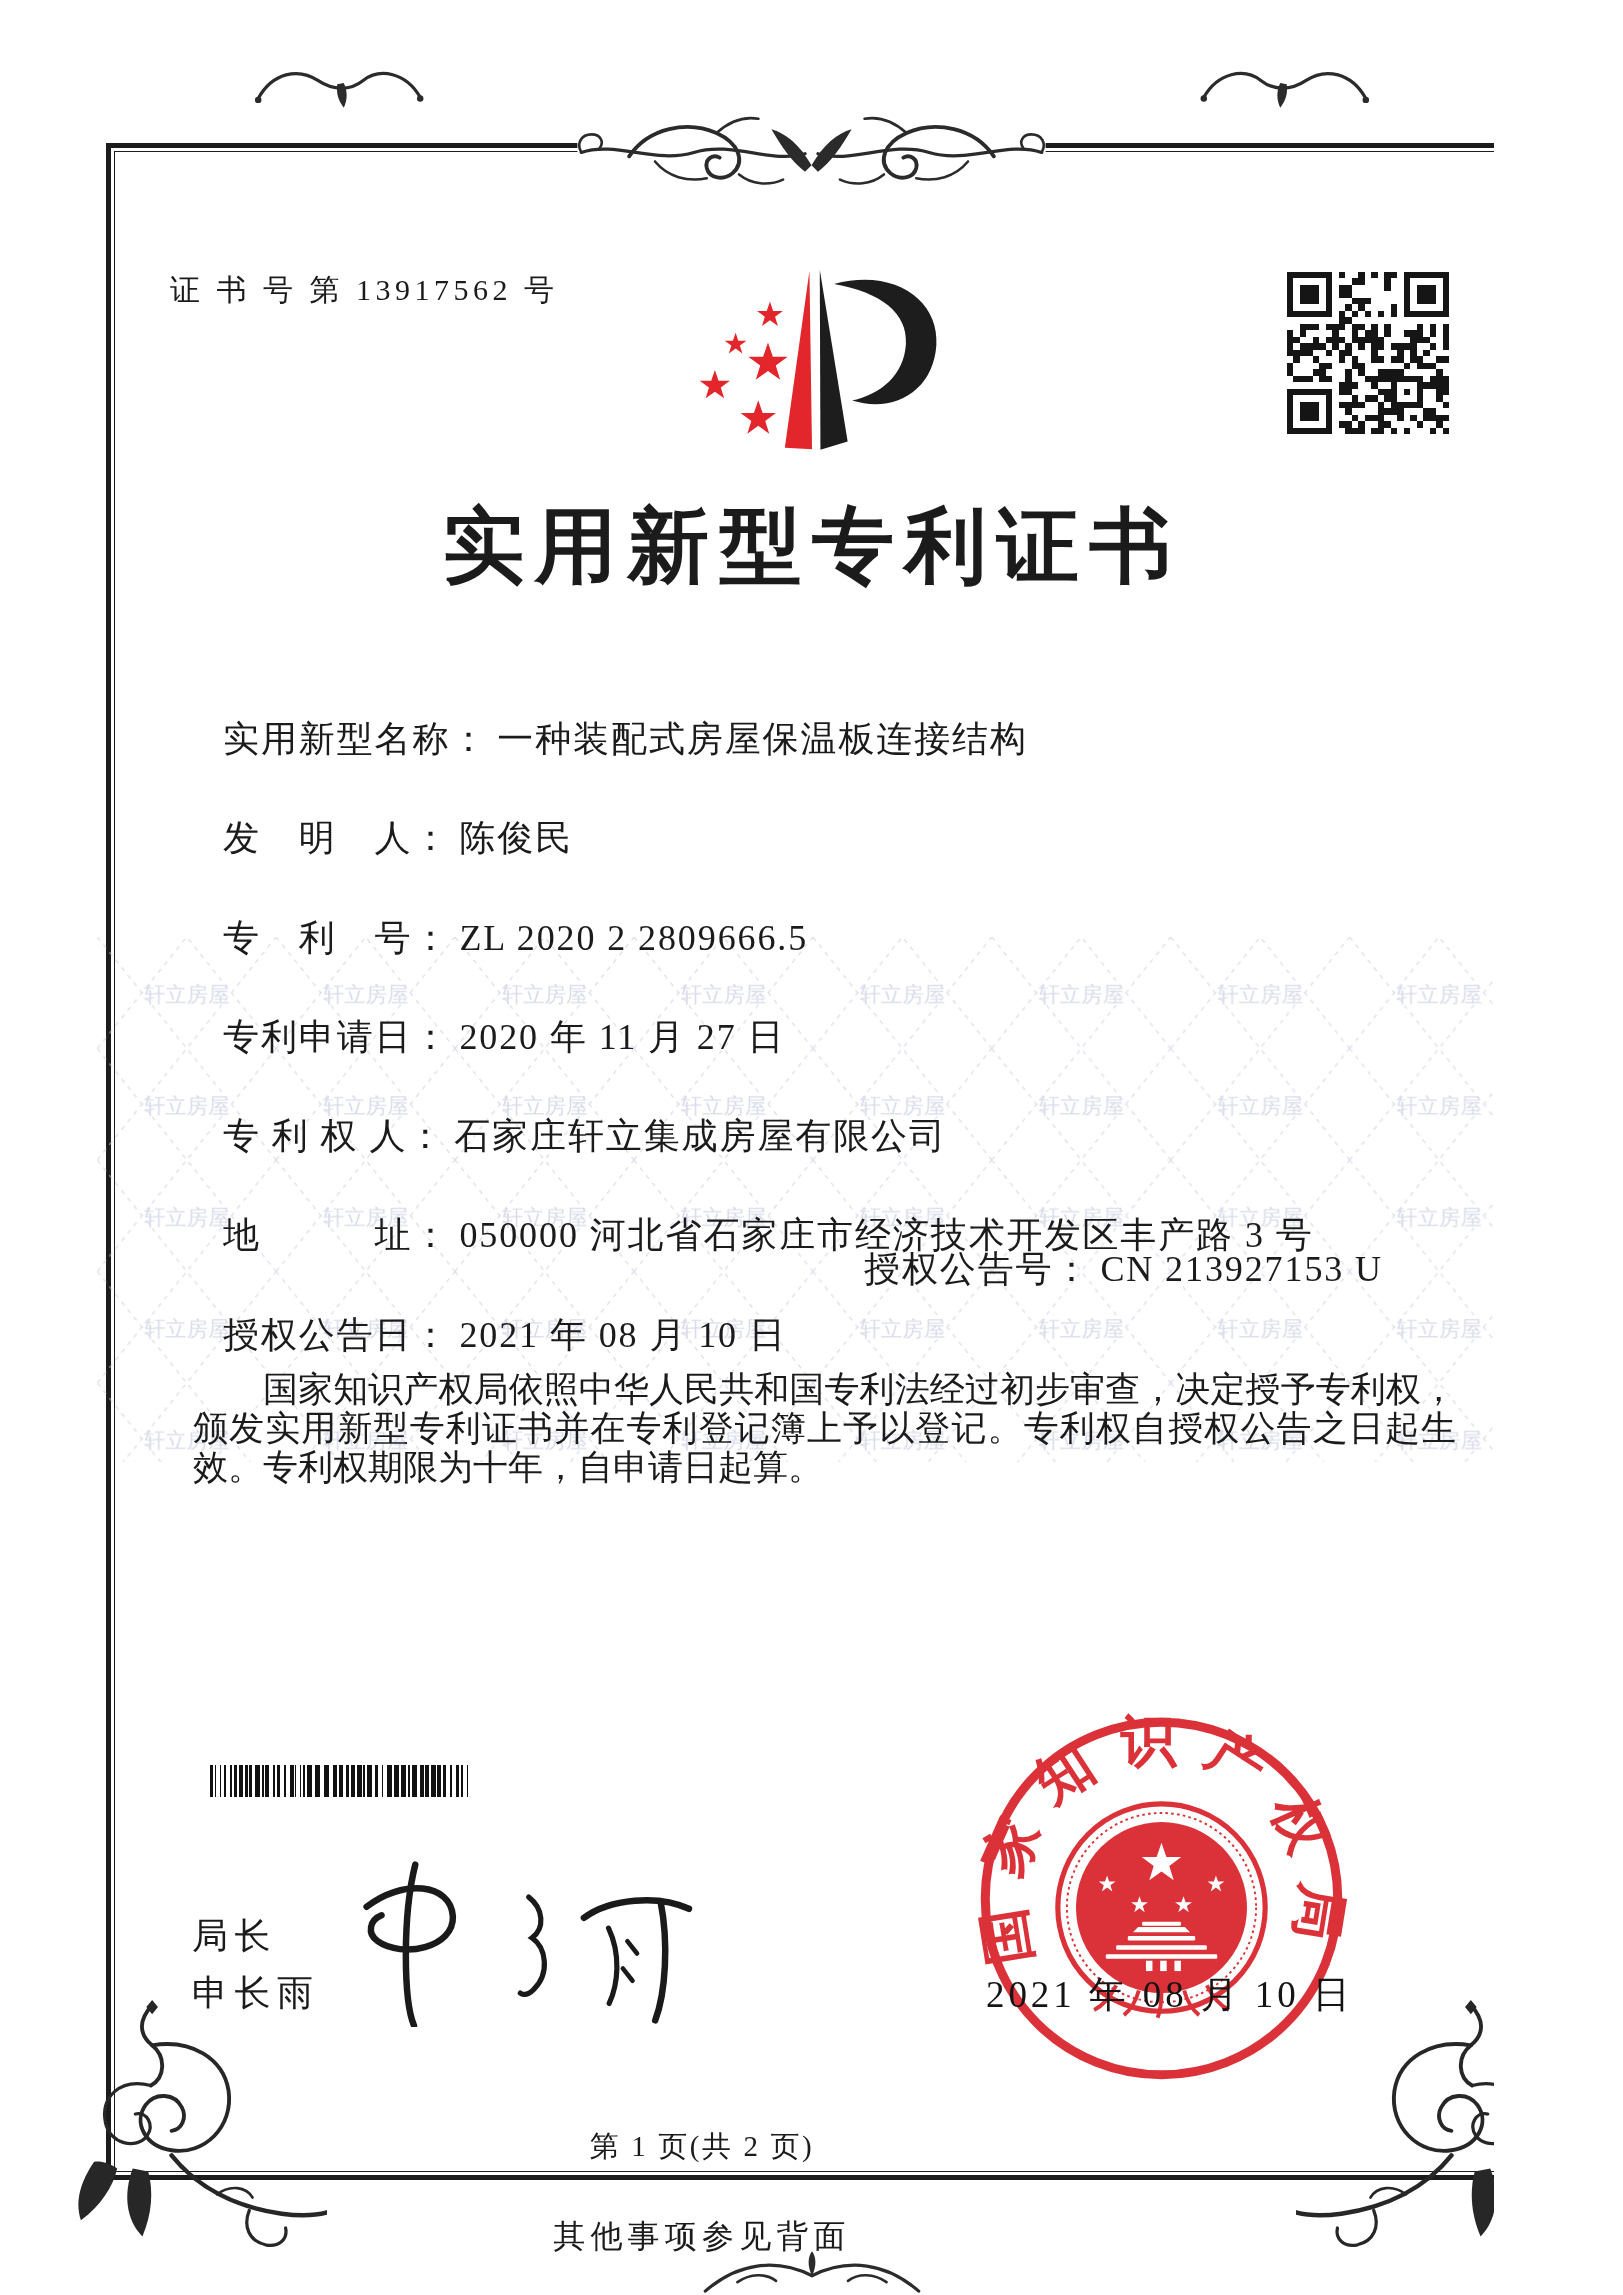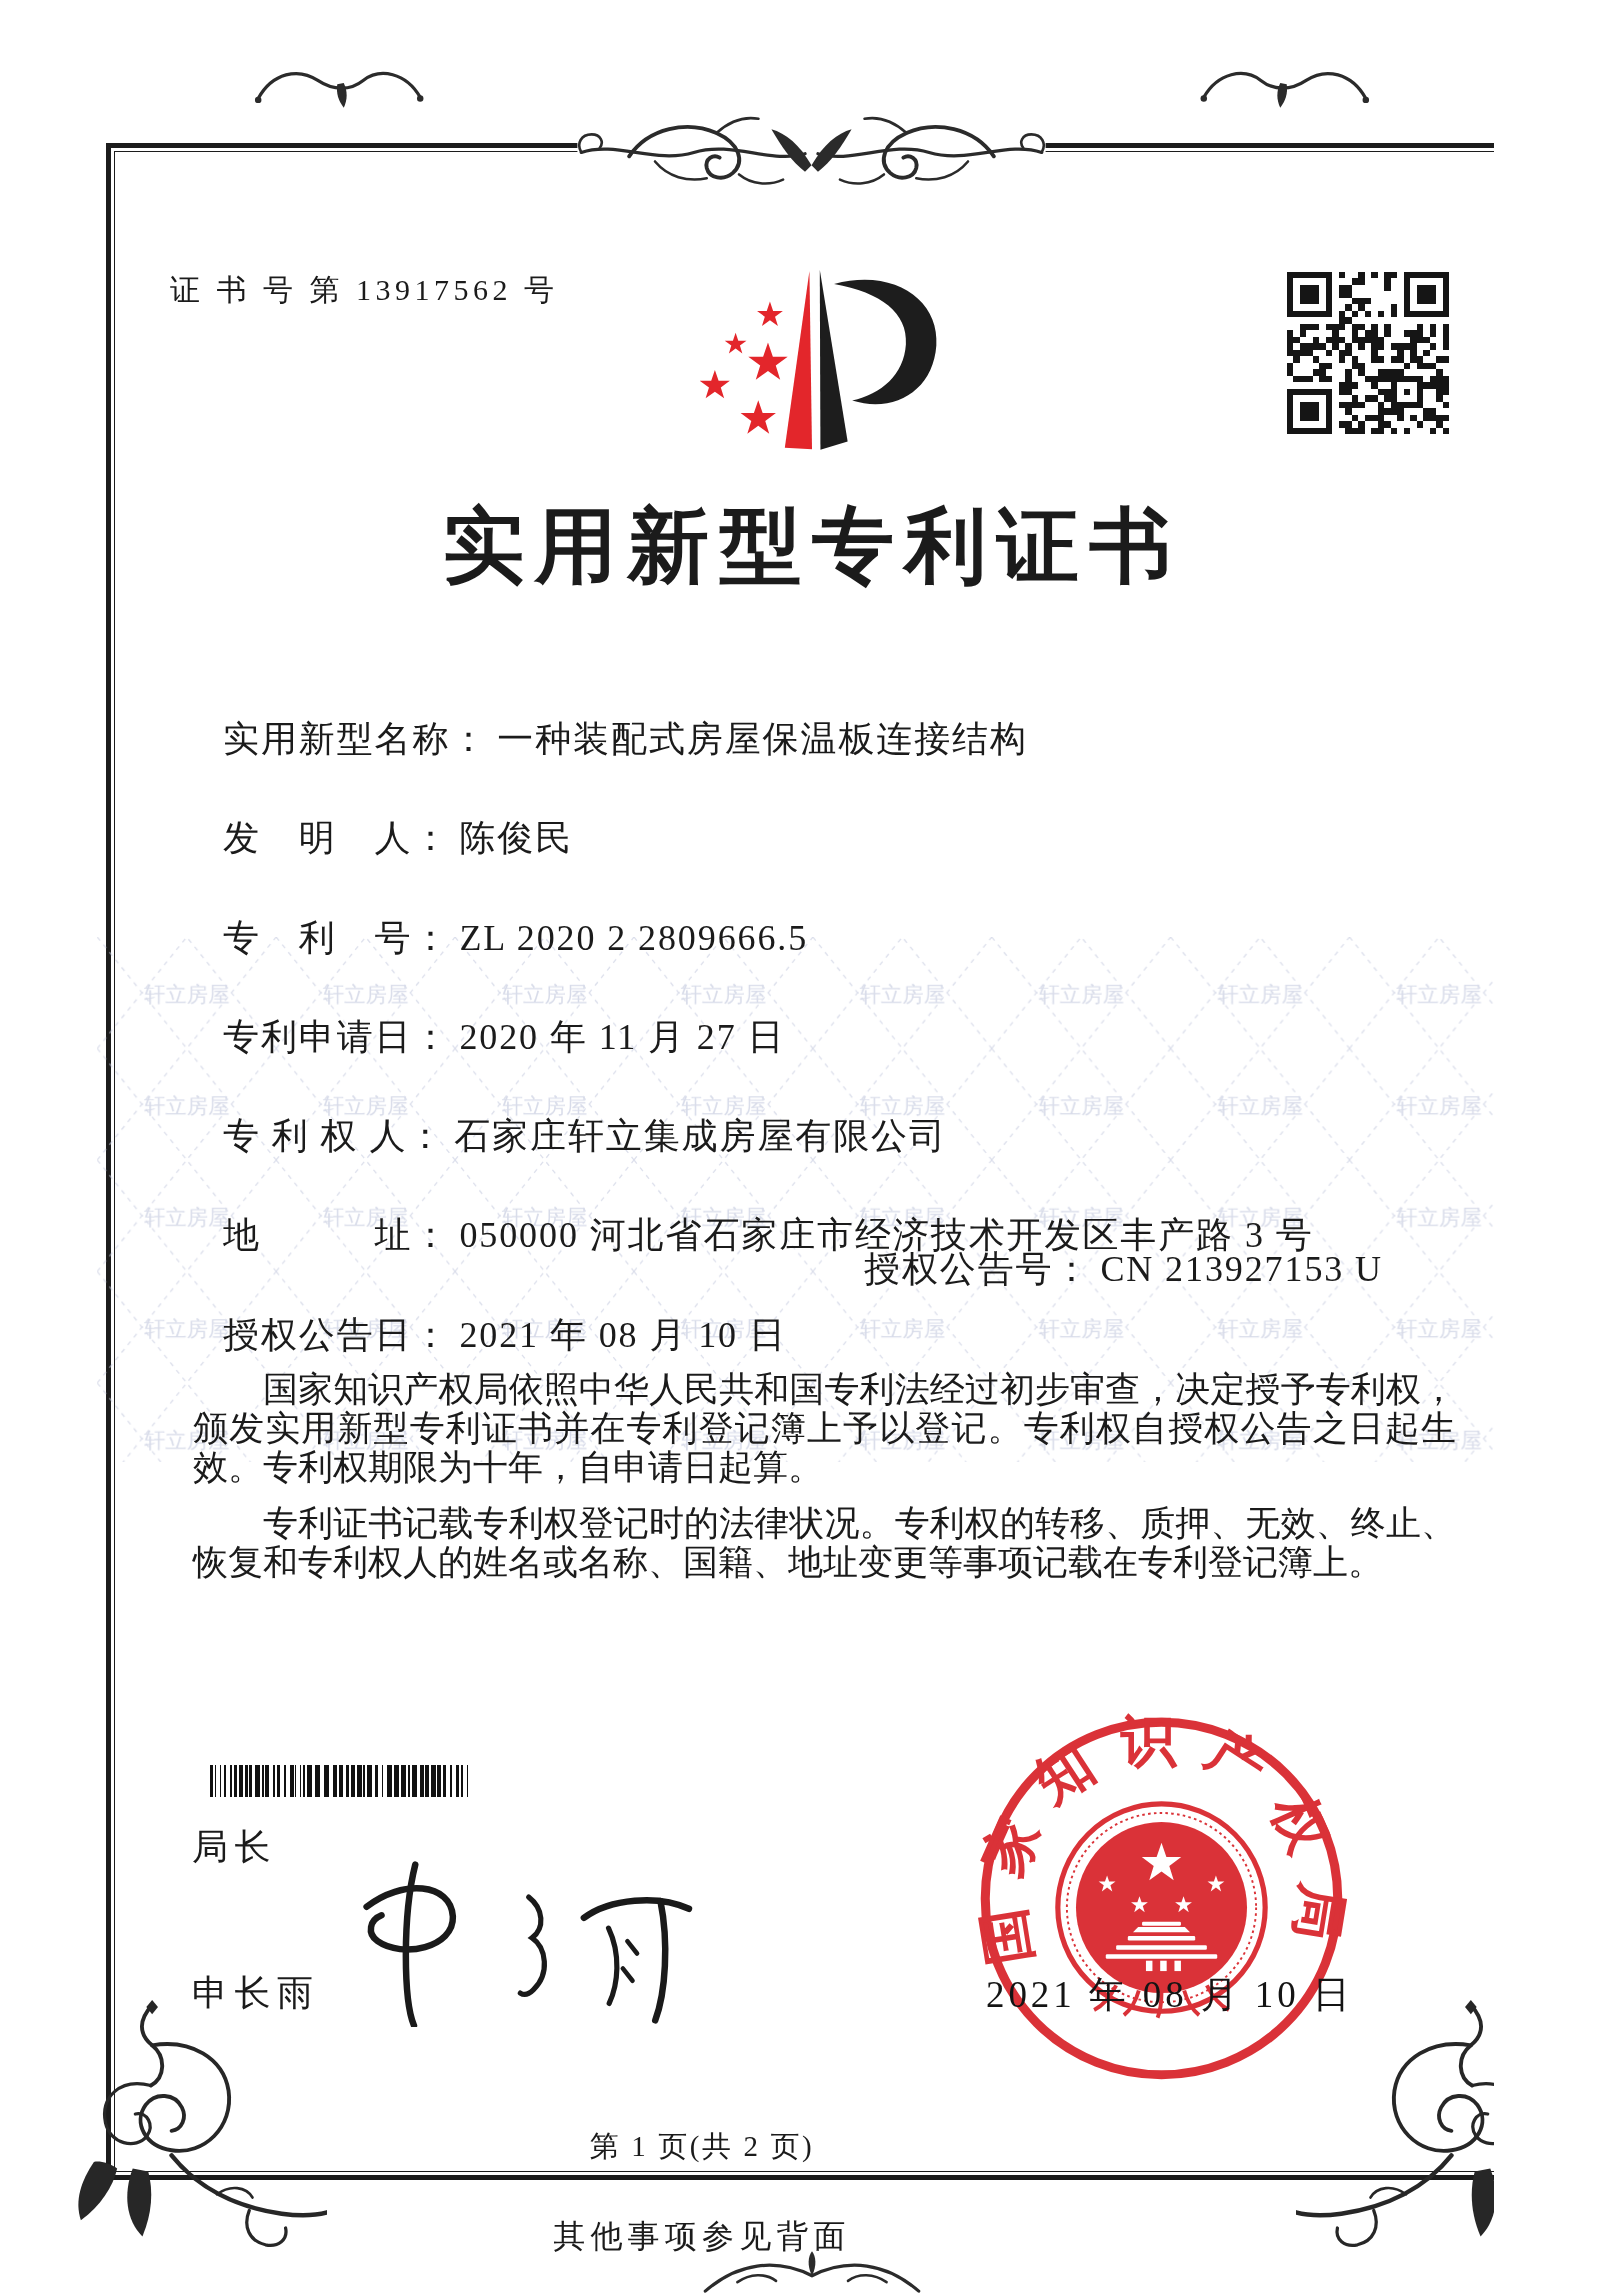--- a/index.html
+++ b/index.html
@@ -45,21 +45,21 @@
   .paragraphs{
     position:absolute; left:193px; top:1370px; width:1263px;
     font-size:35px; line-height:39px; text-align:justify; z-index:3;
   }
   .paragraphs p{margin:0; text-indent:2em;}
   .paragraphs p + p{margin-top:17px;}
 
   .director{
     position:absolute; left:192px; z-index:3; font-size:36px; letter-spacing:6.5px; white-space:nowrap;
   }
-  .director.t1{top:1823px;text-align:right;}
+  .director.t1{top:1912px;text-align:right;}
   .director.t2{top:1956px;margin-top:13px;}
 
   .seal-date{
     position:absolute; left:986px; top:1970px; z-index:7;
     font-size:37px; letter-spacing:3.9px; color:#141414; white-space:nowrap;
   }
 
   .page-info{
     position:absolute; top:2127px; left:0; width:1624px; text-align:center;
     font-size:29px; letter-spacing:2.6px; transform:translateX(-110px); z-index:3;
@@ -514,21 +514,20 @@
   </div>
   <div class="field-row" style="top:1311px">
     <span class="f-label">授权公告日：</span><span class="f-value">2021 年 08 月 10 日</span>
   </div>
   <div class="field-row grant-no" style="top:1245px">
     <span class="f-label">授权公告号：</span><span class="f-value">CN 213927153 U</span>
   </div>
 
   <div class="paragraphs">
     <p>国家知识产权局依照中华人民共和国专利法经过初步审查，决定授予专利权，颁发实用新型专利证书并在专利登记簿上予以登记。专利权自授权公告之日起生效。专利权期限为十年，自申请日起算。</p>
-    <p>专利证书记载专利权登记时的法律状况。专利权的转移、质押、无效、终止、恢复和专利权人的姓名或名称、国籍、地址变更等事项记载在专利登记簿上。</p>
   </div>
 
   <svg id="barcode-svg" class="abs" style="left:208px; top:1765px; z-index:2;" width="270" height="32" viewBox="0 0 416 50" shape-rendering="crispEdges">
       <rect x="0" y="0" width="5" height="50" fill="#111"></rect>
       <rect x="8" y="0" width="2" height="50" fill="#111"></rect>
       <rect x="16" y="0" width="2" height="50" fill="#111"></rect>
       <rect x="22" y="0" width="3" height="50" fill="#111"></rect>
       <rect x="31" y="0" width="4" height="50" fill="#111"></rect>
       <rect x="38" y="0" width="5" height="50" fill="#111"></rect>
       <rect x="46" y="0" width="5" height="50" fill="#111"></rect>

